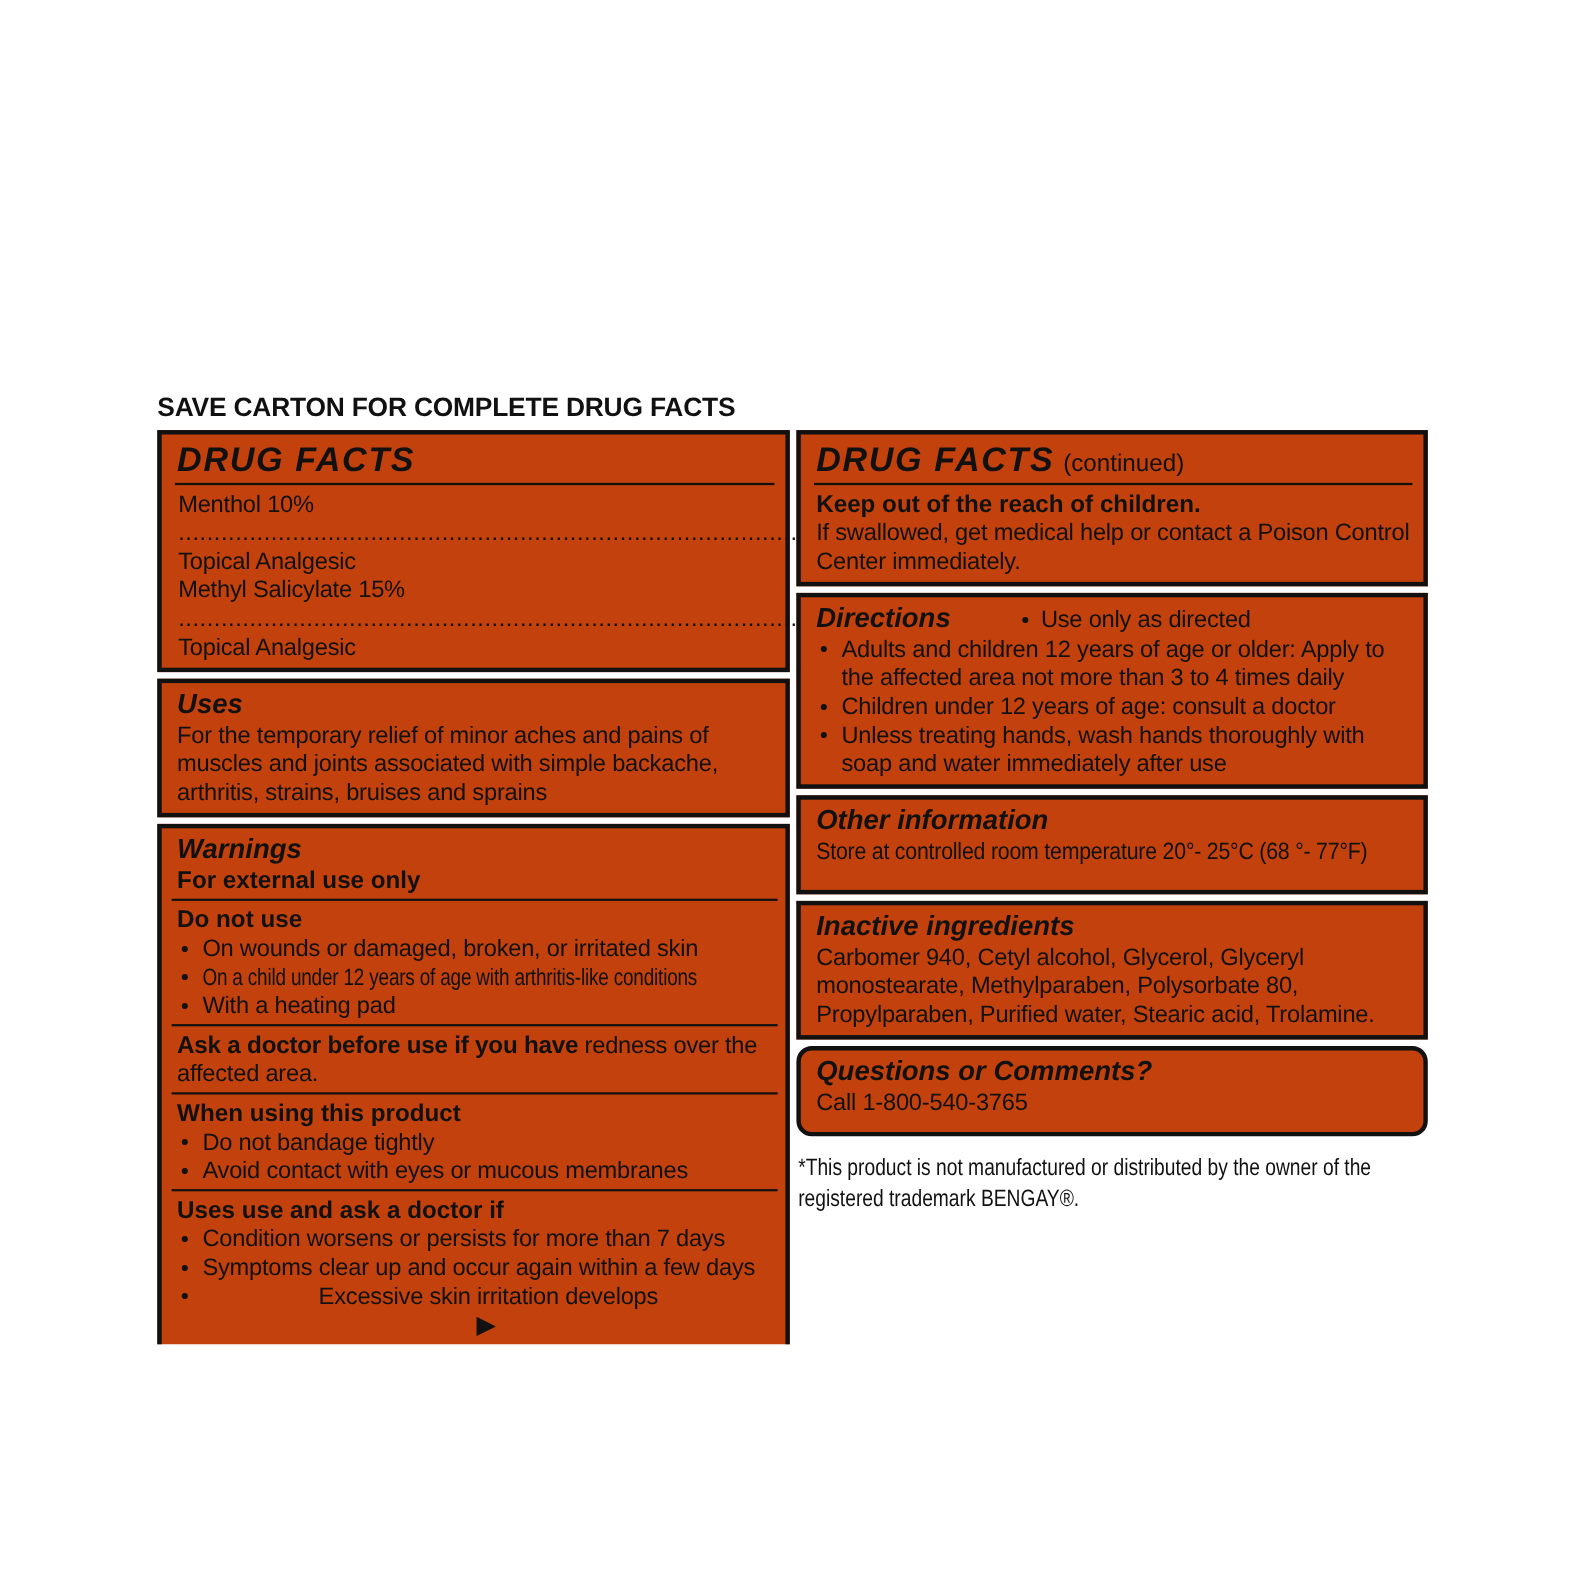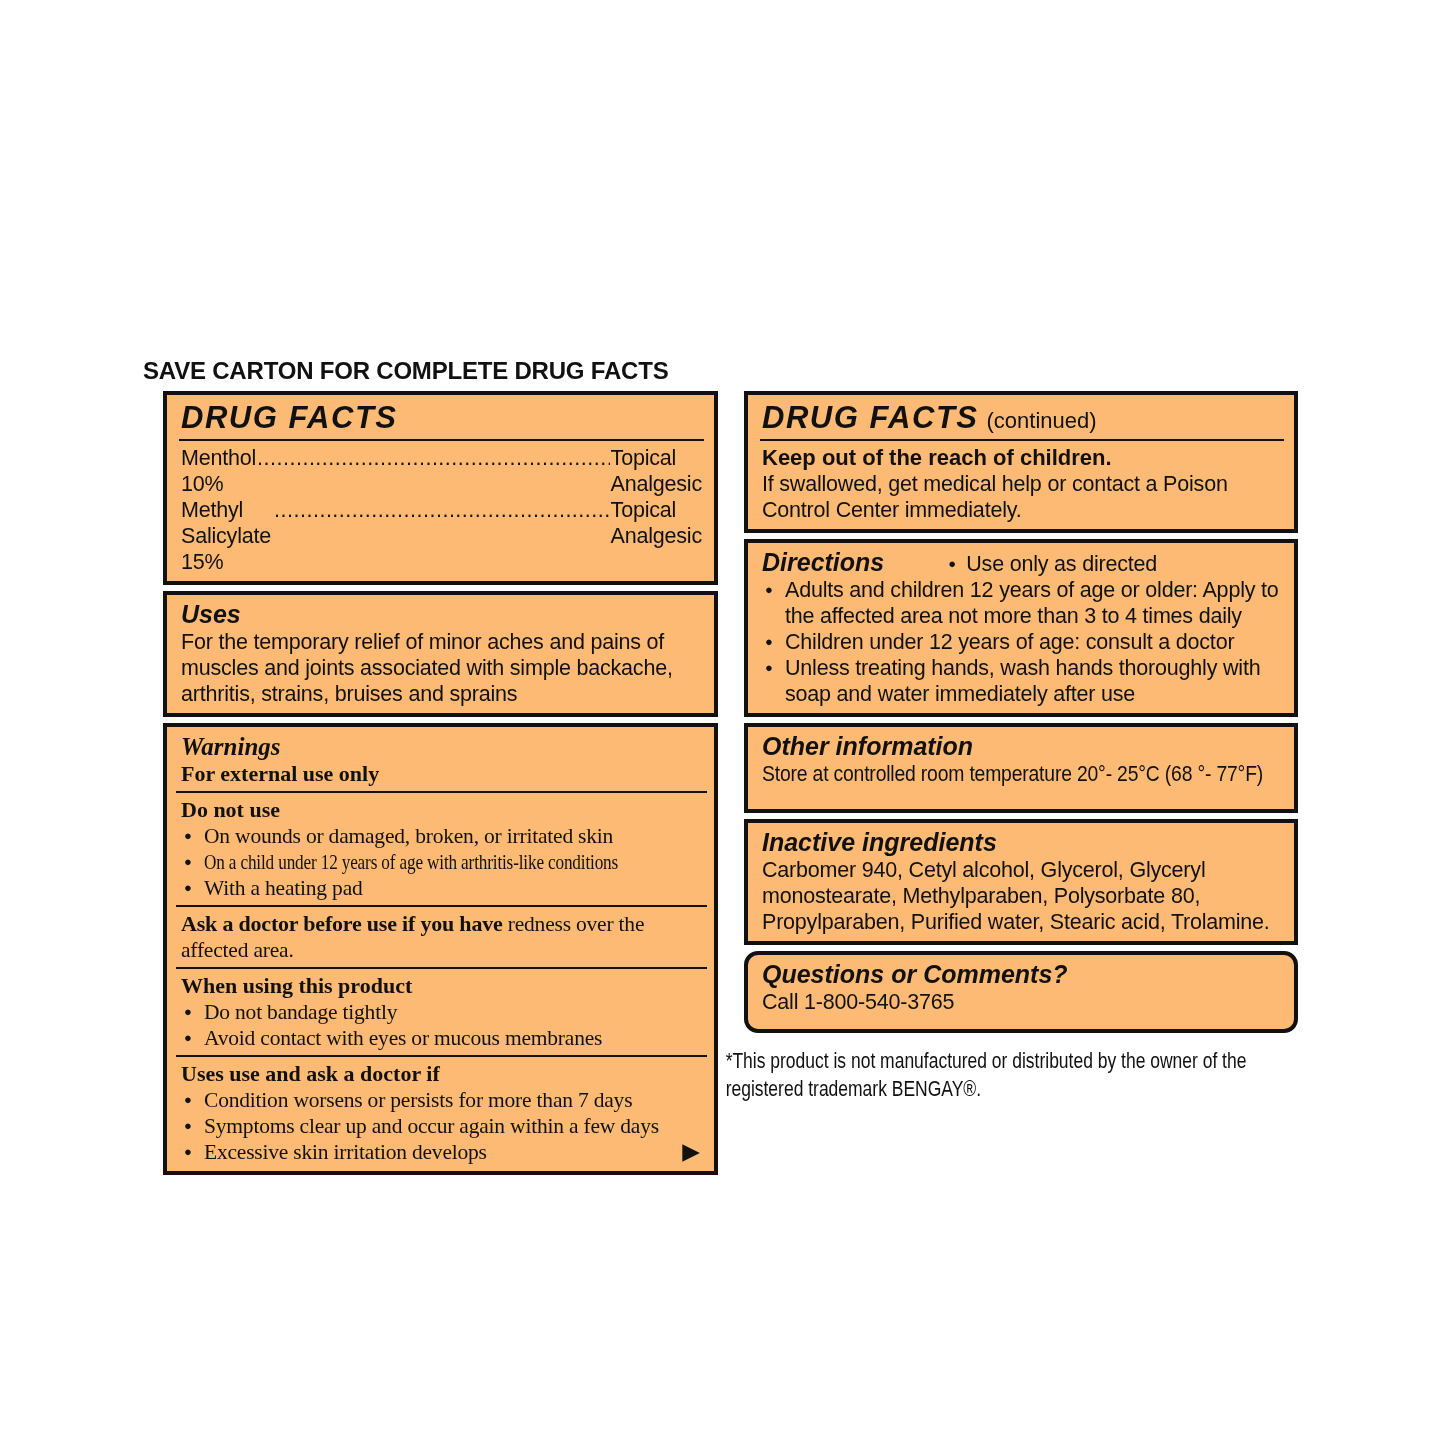--- a/index.html
+++ b/index.html
@@ -16,33 +16,32 @@
     font-size:24px; font-weight:bold; letter-spacing:-0.2px;
     margin:0 0 7px 0; line-height:26px;
   }
   .columns { display:flex; gap:6px; align-items:flex-start; }
   .col { display:flex; flex-direction:column; gap:6px; }
   .col-left  { width:575px; }
   .col-right { width:574px; }
   .box {
     box-sizing:border-box;
     border:4px solid #111111;
-    background:#fdba74;
+    background:#c2410c;
     padding:5px 10px 6px 12px;
-    margin-left:20px;
   }
   .df-title-row { border-bottom:2px solid #111111; padding:2px 0 5px 2px; margin-bottom:4px; }
   .df-title {
     font-size:31px; font-weight:bold; font-style:italic;
     letter-spacing:1.5px; line-height:32px;
   }
   .df-cont { font-size:22px; font-weight:normal; font-style:normal; letter-spacing:0; margin-left:8px; }
   .sec-h { font-size:25px; font-weight:bold; font-style:italic; line-height:29px; }
   .bold-h { font-size:22px; font-weight:bold; line-height:26px; }
-  .body-t, .bul li, .ing-row { font-size:21.5px; line-height:26px; letter-spacing:-0.2px; }
+  .body-t, .bul li, .ing-row { font-size:21.5px; line-height:26px; letter-spacing:-0.2px;flex-direction:column; }
   .ai-head { display:flex; justify-content:space-between; align-items:baseline; padding:2px 2px 0 2px; }
   .ing-row { display:flex; align-items:baseline; padding:0 2px; }
   .leader { flex:1 1 auto; overflow:hidden; white-space:nowrap; margin:0 1px; }
   .leader::after {
     content:"....................................................................................................................";
     letter-spacing:0.5px;
   }
   .rule { border:none; border-top:2px solid #111111; margin:4px -3px 4px -3px; }
   ul.bul { list-style:none; margin:0; padding:0; }
   ul.bul li { position:relative; padding-left:25px; }
@@ -88,21 +87,21 @@
             <span class="leader"></span>
             <span>Topical Analgesic</span>
           </div>
         </div>
 
         <div class="box" style="min-height:114px;">
           <div class="sec-h pad-side">Uses</div>
           <div class="body-t pad-side">For the temporary relief of minor aches and pains of muscles and joints associated with simple backache, arthritis, strains, bruises and sprains</div>
         </div>
 
-        <div class="box" style="min-height:434px;font-family:Liberation Serif, serif;">
+        <div class="box" style="min-height:434px;">
           <div class="sec-h pad-side">Warnings</div>
           <div class="bold-h pad-side mb2">For external use only</div>
           <div class="rule"></div>
 
           <div class="bold-h pad-side">Do not use</div>
           <ul class="bul">
             <li>On wounds or damaged, broken, or irritated skin</li>
             <li><span class="cond80">On a child under 12 years of age with arthritis-like conditions</span></li>
             <li>With a heating pad</li>
           </ul>

